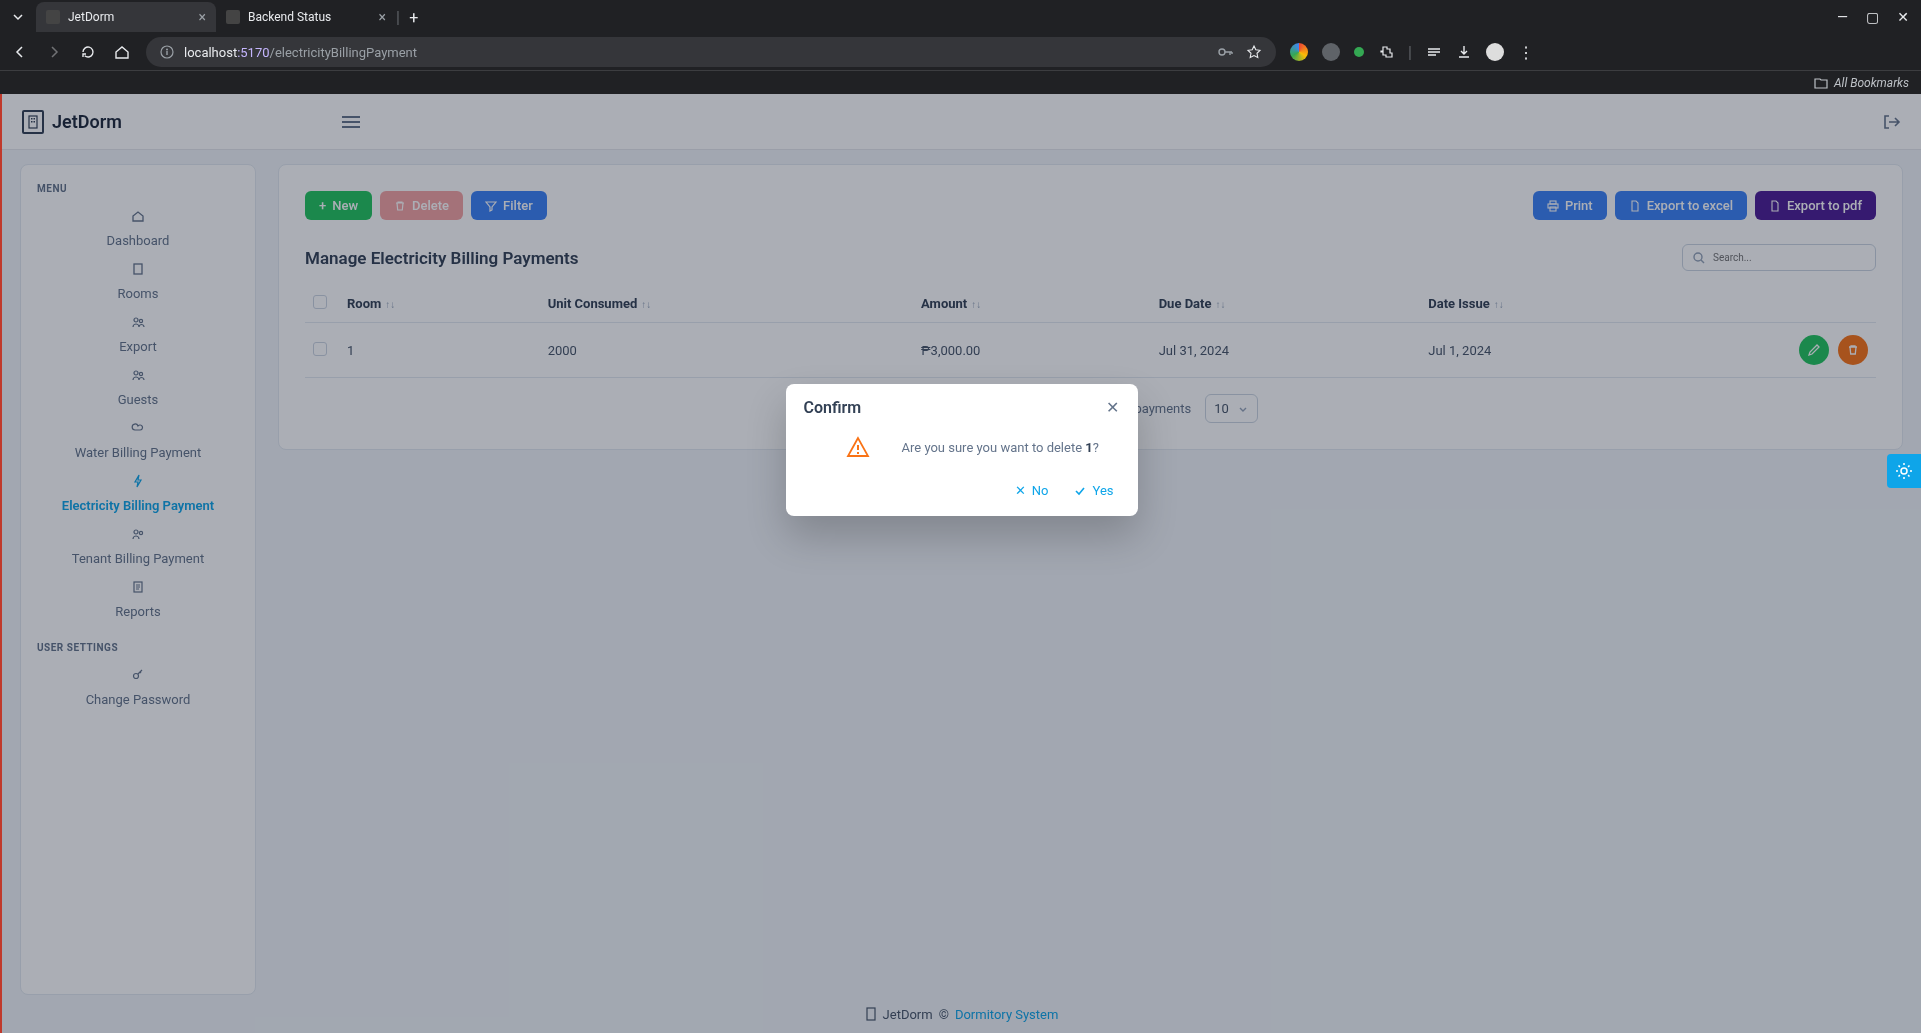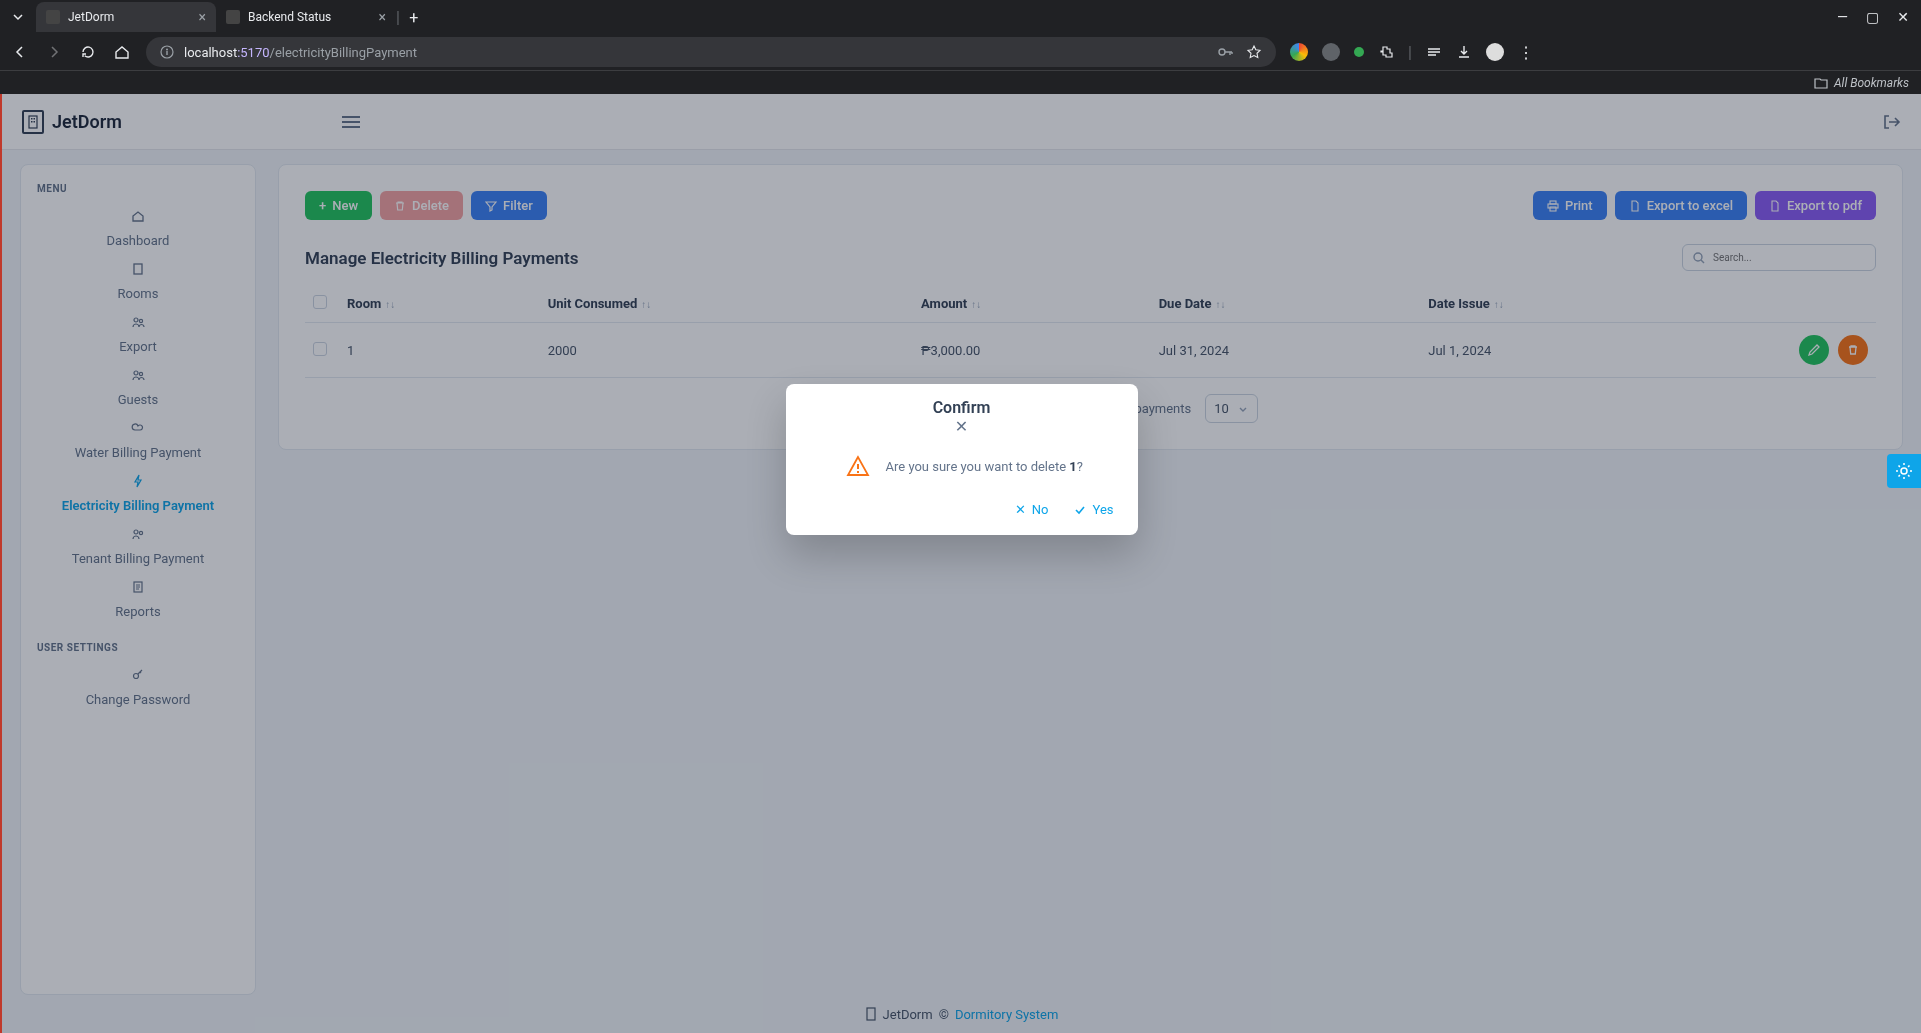--- a/index.html
+++ b/index.html
@@ -52,21 +52,21 @@
 .menu-icon { width: 14px; display: inline-flex; justify-content: center; }
 
 .content { flex: 1; display: flex; flex-direction: column; }
 .card { background: #fff; border: 1px solid #e2e8f0; border-radius: 8px; padding: 26px; }
 
 .action-bar { display: flex; gap: 8px; align-items: center; margin-bottom: 24px; }
 .btn { display: inline-flex; align-items: center; gap: 6px; padding: 7px 14px; border-radius: 6px; font-size: 13px; font-weight: 500; color: #fff; cursor: pointer; border: none; }
 .btn-green { background: #22c55e; }
 .btn-red-soft { background: #f5a3a3; color: #fff; cursor: not-allowed; }
 .btn-blue { background: #3b82f6; }
-.btn-red { background: #8b5cf6; }
+.btn-red { background: #4c1d95; }
 .spacer { flex: 1; }
 
 .table-header-row { display: flex; align-items: center; margin-bottom: 14px; }
 .page-title { font-size: 17px; font-weight: 600; color: #334155; }
 .search-wrap { margin-left: auto; position: relative; }
 .search-input { width: 194px; padding: 7px 10px 7px 30px; border: 1px solid #cbd5e1; border-radius: 6px; font-size: 10px; color: #64748b; }
 .search-icon-pos { position: absolute; left: 10px; top: 50%; transform: translateY(-50%); color: #94a3b8; }
 
 table.data { width: 100%; border-collapse: collapse; }
 table.data th { text-align: left; font-size: 13px; font-weight: 700; color: #334155; padding: 10px 8px; border-bottom: 1px solid #e2e8f0; }
@@ -82,24 +82,24 @@
 .pager { display: flex; align-items: center; gap: 14px; margin-top: 16px; color: #64748b; font-size: 13px; justify-content: center; }
 .pager-txt { }
 .pager-select { border: 1px solid #cbd5e1; border-radius: 6px; padding: 6px 8px; display: flex; align-items: center; gap: 8px; color: #475569; cursor: pointer; }
 
 .footer { height: 38px; display: flex; align-items: center; justify-content: center; font-size: 13px; color: #475569; gap: 6px; }
 .footer a { color: #0ea5e9; text-decoration: none; }
 
 
 .modal-overlay { position: absolute; inset: 0; background: rgba(15,23,42,0.35); display: flex; align-items: flex-start; justify-content: center; }
 .modal { background: #fff; width: 352px; border-radius: 8px; margin-top: 290px; box-shadow: 0 20px 40px rgba(0,0,0,0.2); }
-.modal-head { display: flex; align-items: center; justify-content: space-between; padding: 14px 18px 10px 18px; flex-direction: column; }
+.modal-head { display: flex; align-items: center; justify-content: space-between; padding: 14px 18px 10px 18px; }
 .modal-title { font-size: 16px; font-weight: 600; color: #334155; }
 .modal-close { color: #64748b; cursor: pointer; font-size: 16px; }
-.modal-body { display: flex; align-items: center; gap: 16px; padding: 8px 18px 14px 60px; color: #64748b; font-size: 13px; }
+.modal-body { display: flex; align-items: center; gap: 32px; padding: 8px 18px 14px 60px; color: #64748b; font-size: 13px; }
 .warn-icon { color: #f97316; }
 .modal-body b { color: #334155; font-weight: 700; }
 .modal-foot { display: flex; justify-content: flex-end; gap: 24px; padding: 10px 24px 18px 18px; }
 .link-btn { display: inline-flex; gap: 6px; align-items: center; font-size: 13px; cursor: pointer; color: #0ea5e9; }
 
 
 .gear-fab { position: absolute; right: 0; top: 360px; width: 34px; height: 34px; background: #0ea5e9; display: flex; align-items: center; justify-content: center; color: #fff; border-radius: 4px 0 0 4px; cursor: pointer; }
 
 svg { display: block; }
 </style>

